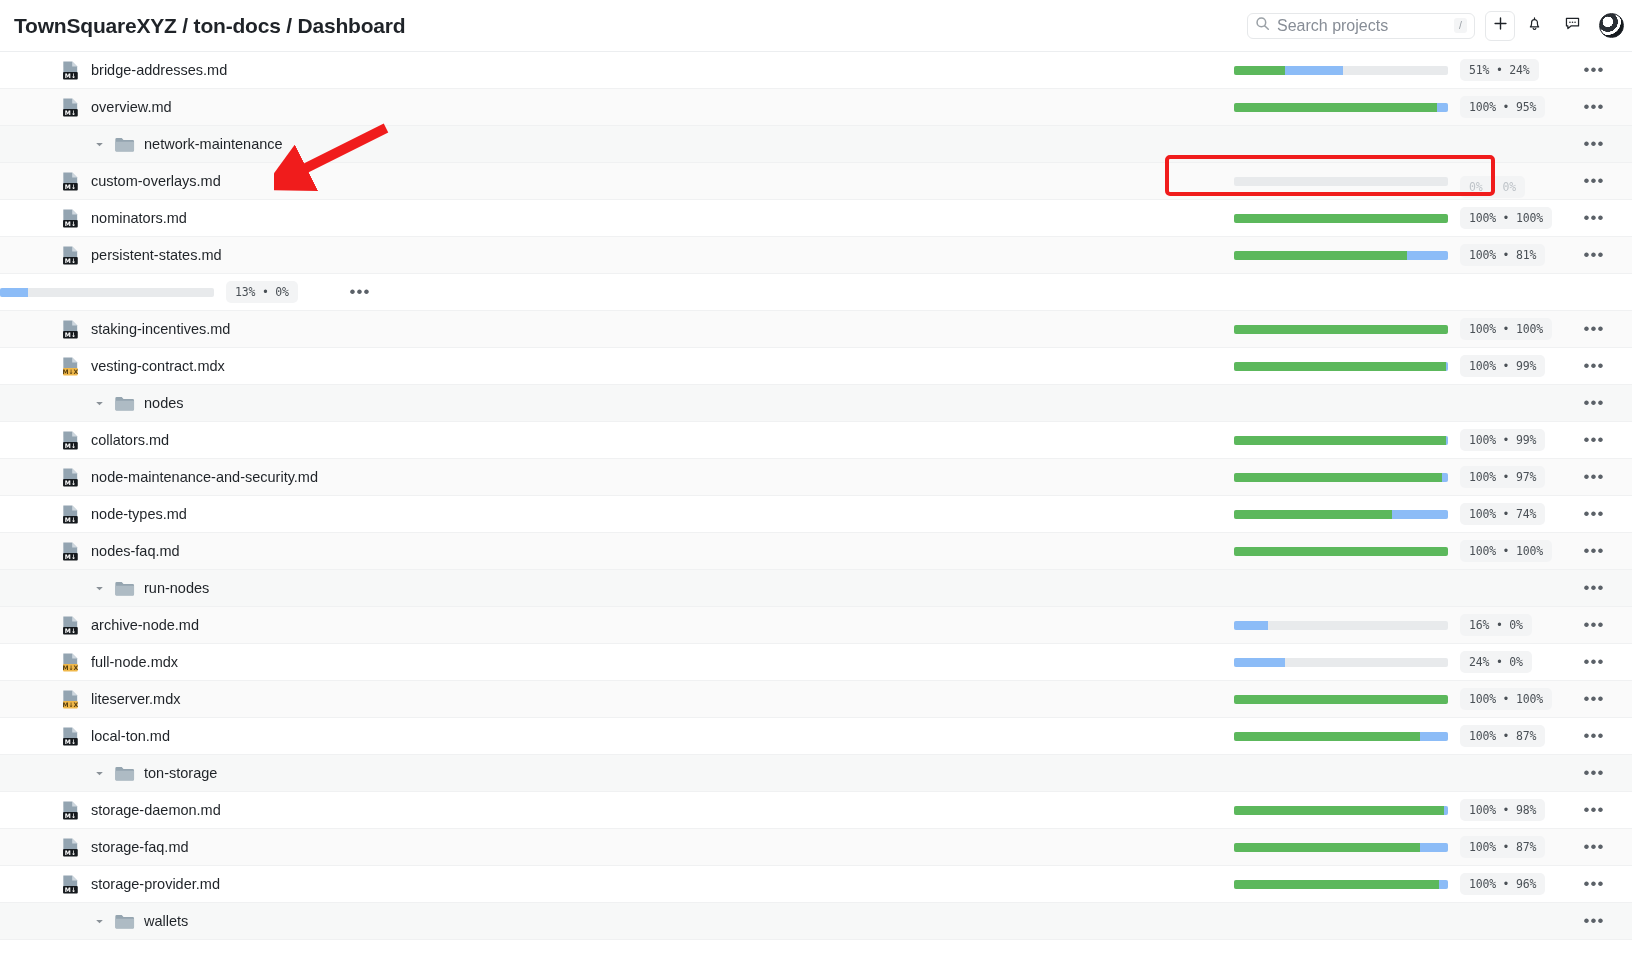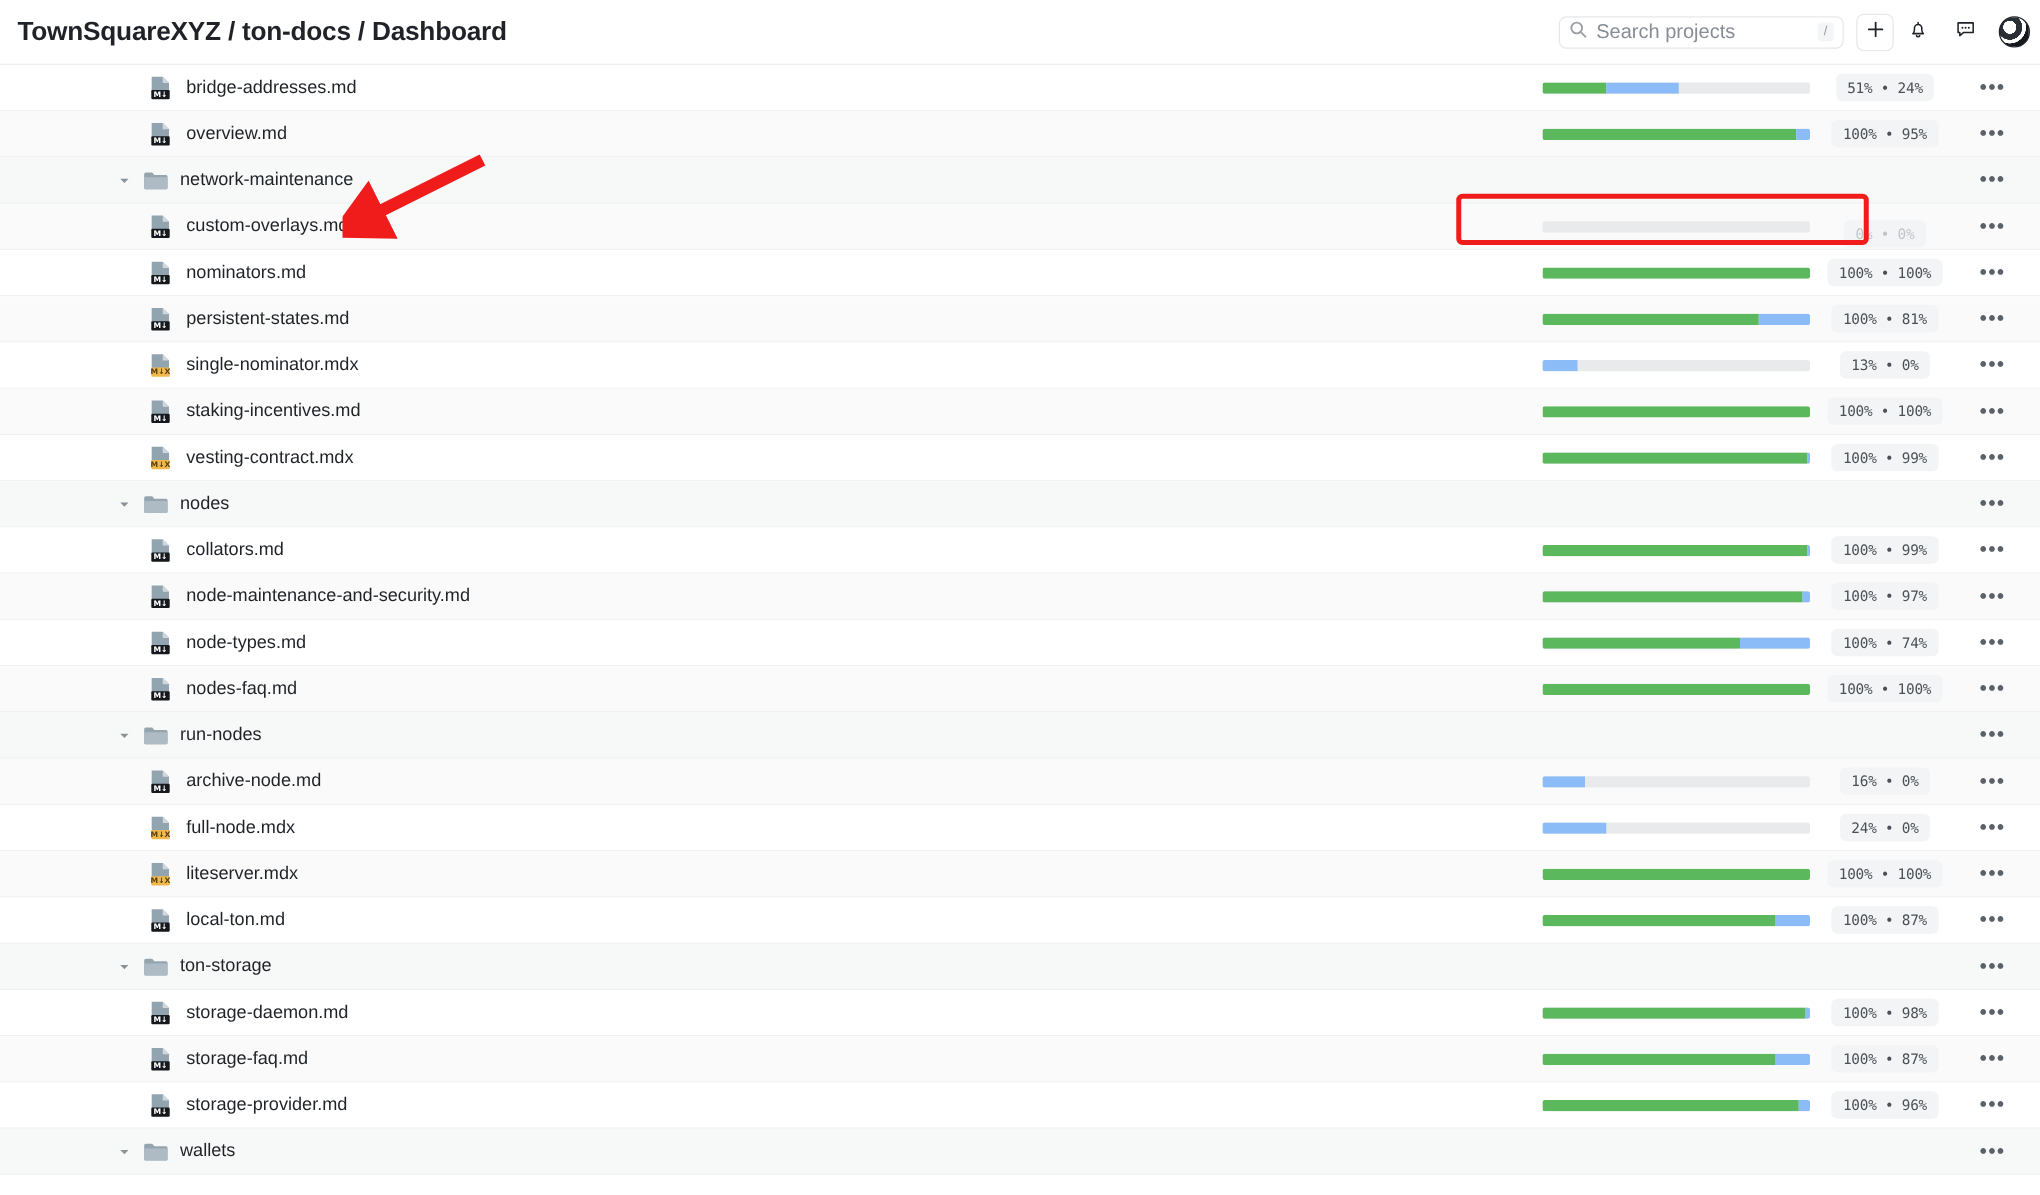--- a/index.html
+++ b/index.html
@@ -87,21 +87,21 @@
   }
   .row.alt { background: #fafafa; }
   .row.folder { background: #f7f8f8; gap: 20px; }
 
   .name-cell {
     display: flex;
     align-items: center;
     min-width: 0;
     flex: 1;
   }
-  .indent-file { padding-left: 118px; }
+  .indent-file { padding-left: 60px; }
   .indent-folder { padding-left: 92px; }
 
   .chev {
     width: 14px; height: 14px;
     margin-right: 8px;
     flex: none;
     display: flex; align-items: center; justify-content: center;
   }
   .fname {
     font-size: 14.5px;
@@ -120,21 +120,21 @@
     height: 9px;
     width: 100%;
     background: #e8eaec;
     border-radius: 2px;
     overflow: hidden;
     display: flex;
   }
   .seg-green { background: #5cb85c; height: 100%; }
   .seg-blue  { background: #8cbcf7; height: 100%; }
 
-  .badge-cell { width: 96px; flex: none; display: flex; justify-content: center; }
+  .badge-cell { width: 96px; flex: none; display: flex; }
   .badge {
     font-family: "DejaVu Sans Mono", monospace;
     font-size: 11.5px;
     color: #4a5056;
     background: #f3f4f5;
     border-radius: 5px;
     padding: 4px 9px;
     white-space: nowrap;
     letter-spacing: -0.2px;
   }
@@ -333,29 +333,20 @@
          <div class="seg-green" style="width:81%"></div>
          <div class="seg-blue" style="width:19%"></div>
        </div>
       </div>
       <div class="badge-cell">
         <span class="badge">100% • 81%</span>
       </div>
       <div class="more-cell">•••</div>
     </div>
     <div class="row">
-      <div class="name-cell indent-file">
-        <svg class="file-icon" viewBox="0 0 22 22">
-      <path d="M3.5 1.5h9.3l5.2 5.2v8.1H3.5z" fill="#93a4b1"></path>
-      <path d="M12.8 1.5l5.2 5.2h-5.2z" fill="#cfd8df"></path>
-      <rect x="3.2" y="12.6" width="15.4" height="7.7" rx="1" fill="#f0b84a"></rect>
-      <text x="10.9" y="18.4" font-family="DejaVu Sans, sans-serif" font-size="6.4" font-weight="bold" fill="#5a4110" text-anchor="middle">M↓X</text>
-    </svg>
-        <span class="fname">single-nominator.mdx</span>
-      </div>
       <div class="bar-cell">
         <div class="bar">
          <div class="seg-green" style="width:0%"></div>
          <div class="seg-blue" style="width:13%"></div>
        </div>
       </div>
       <div class="badge-cell">
         <span class="badge">13% • 0%</span>
       </div>
       <div class="more-cell">•••</div>

